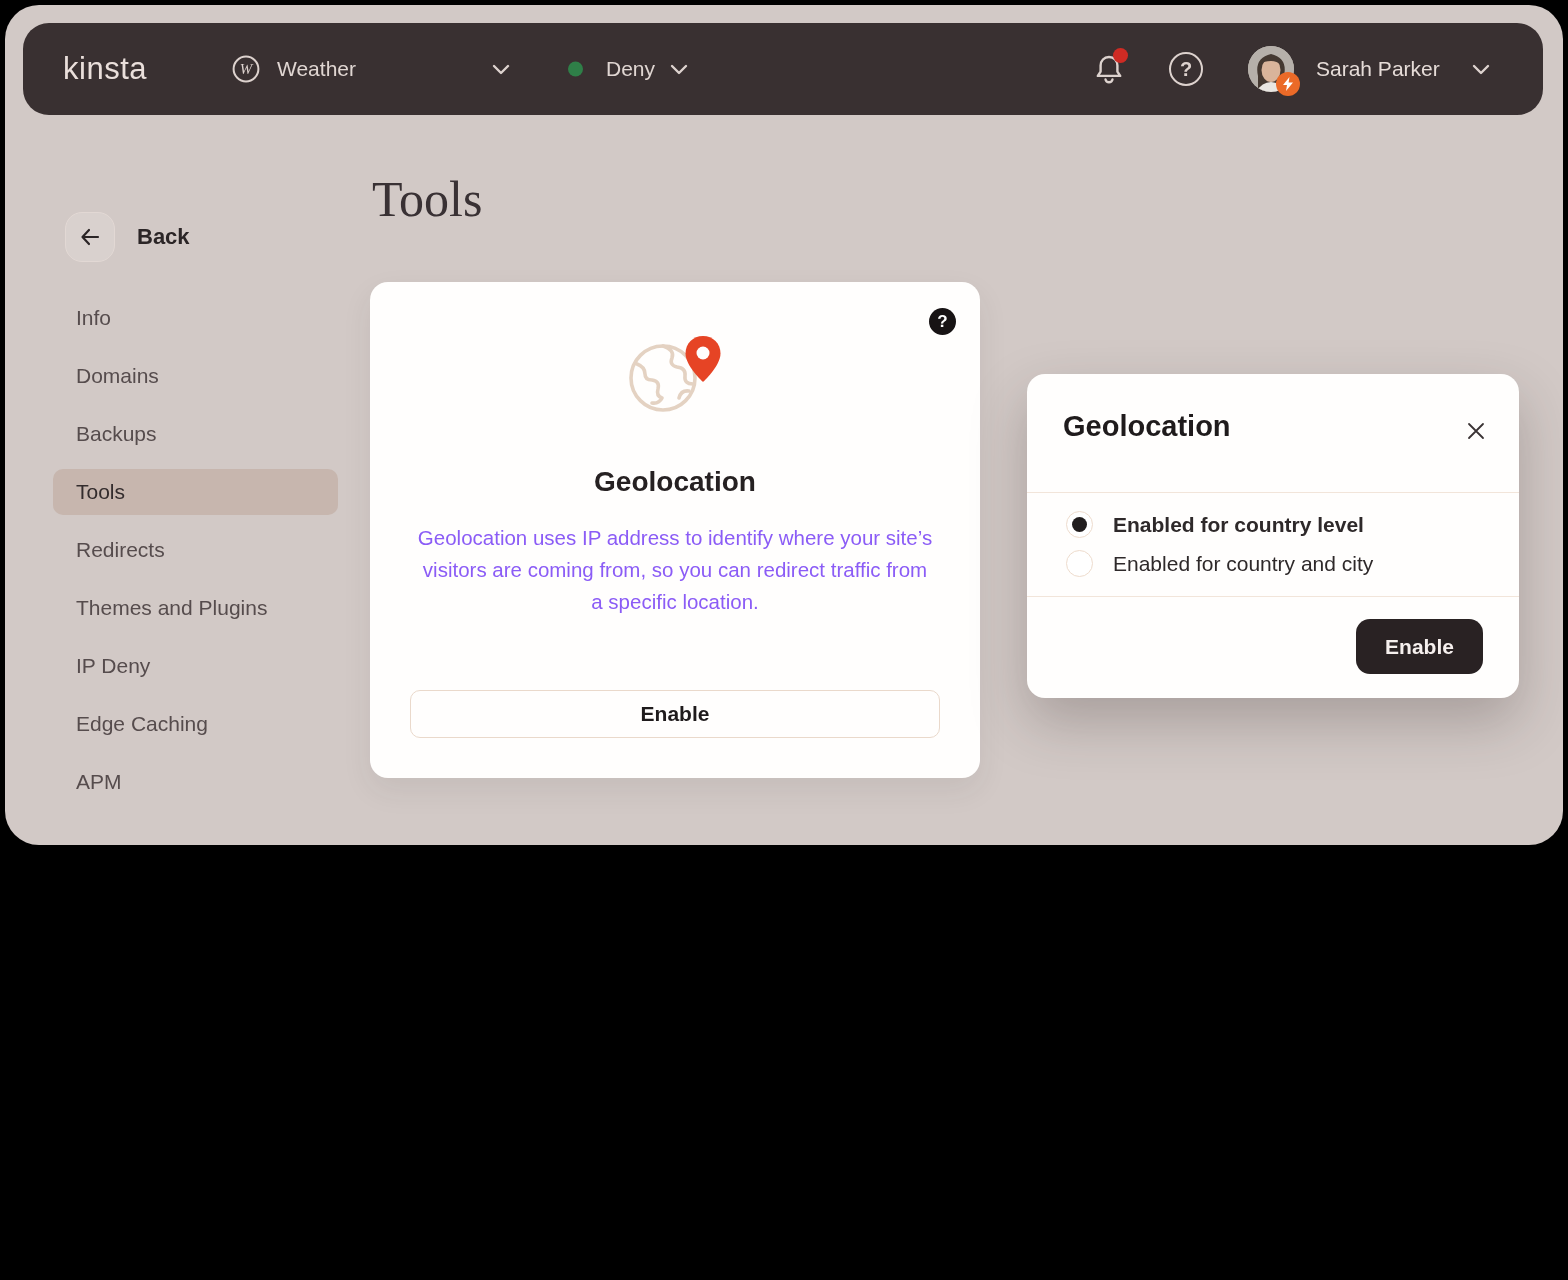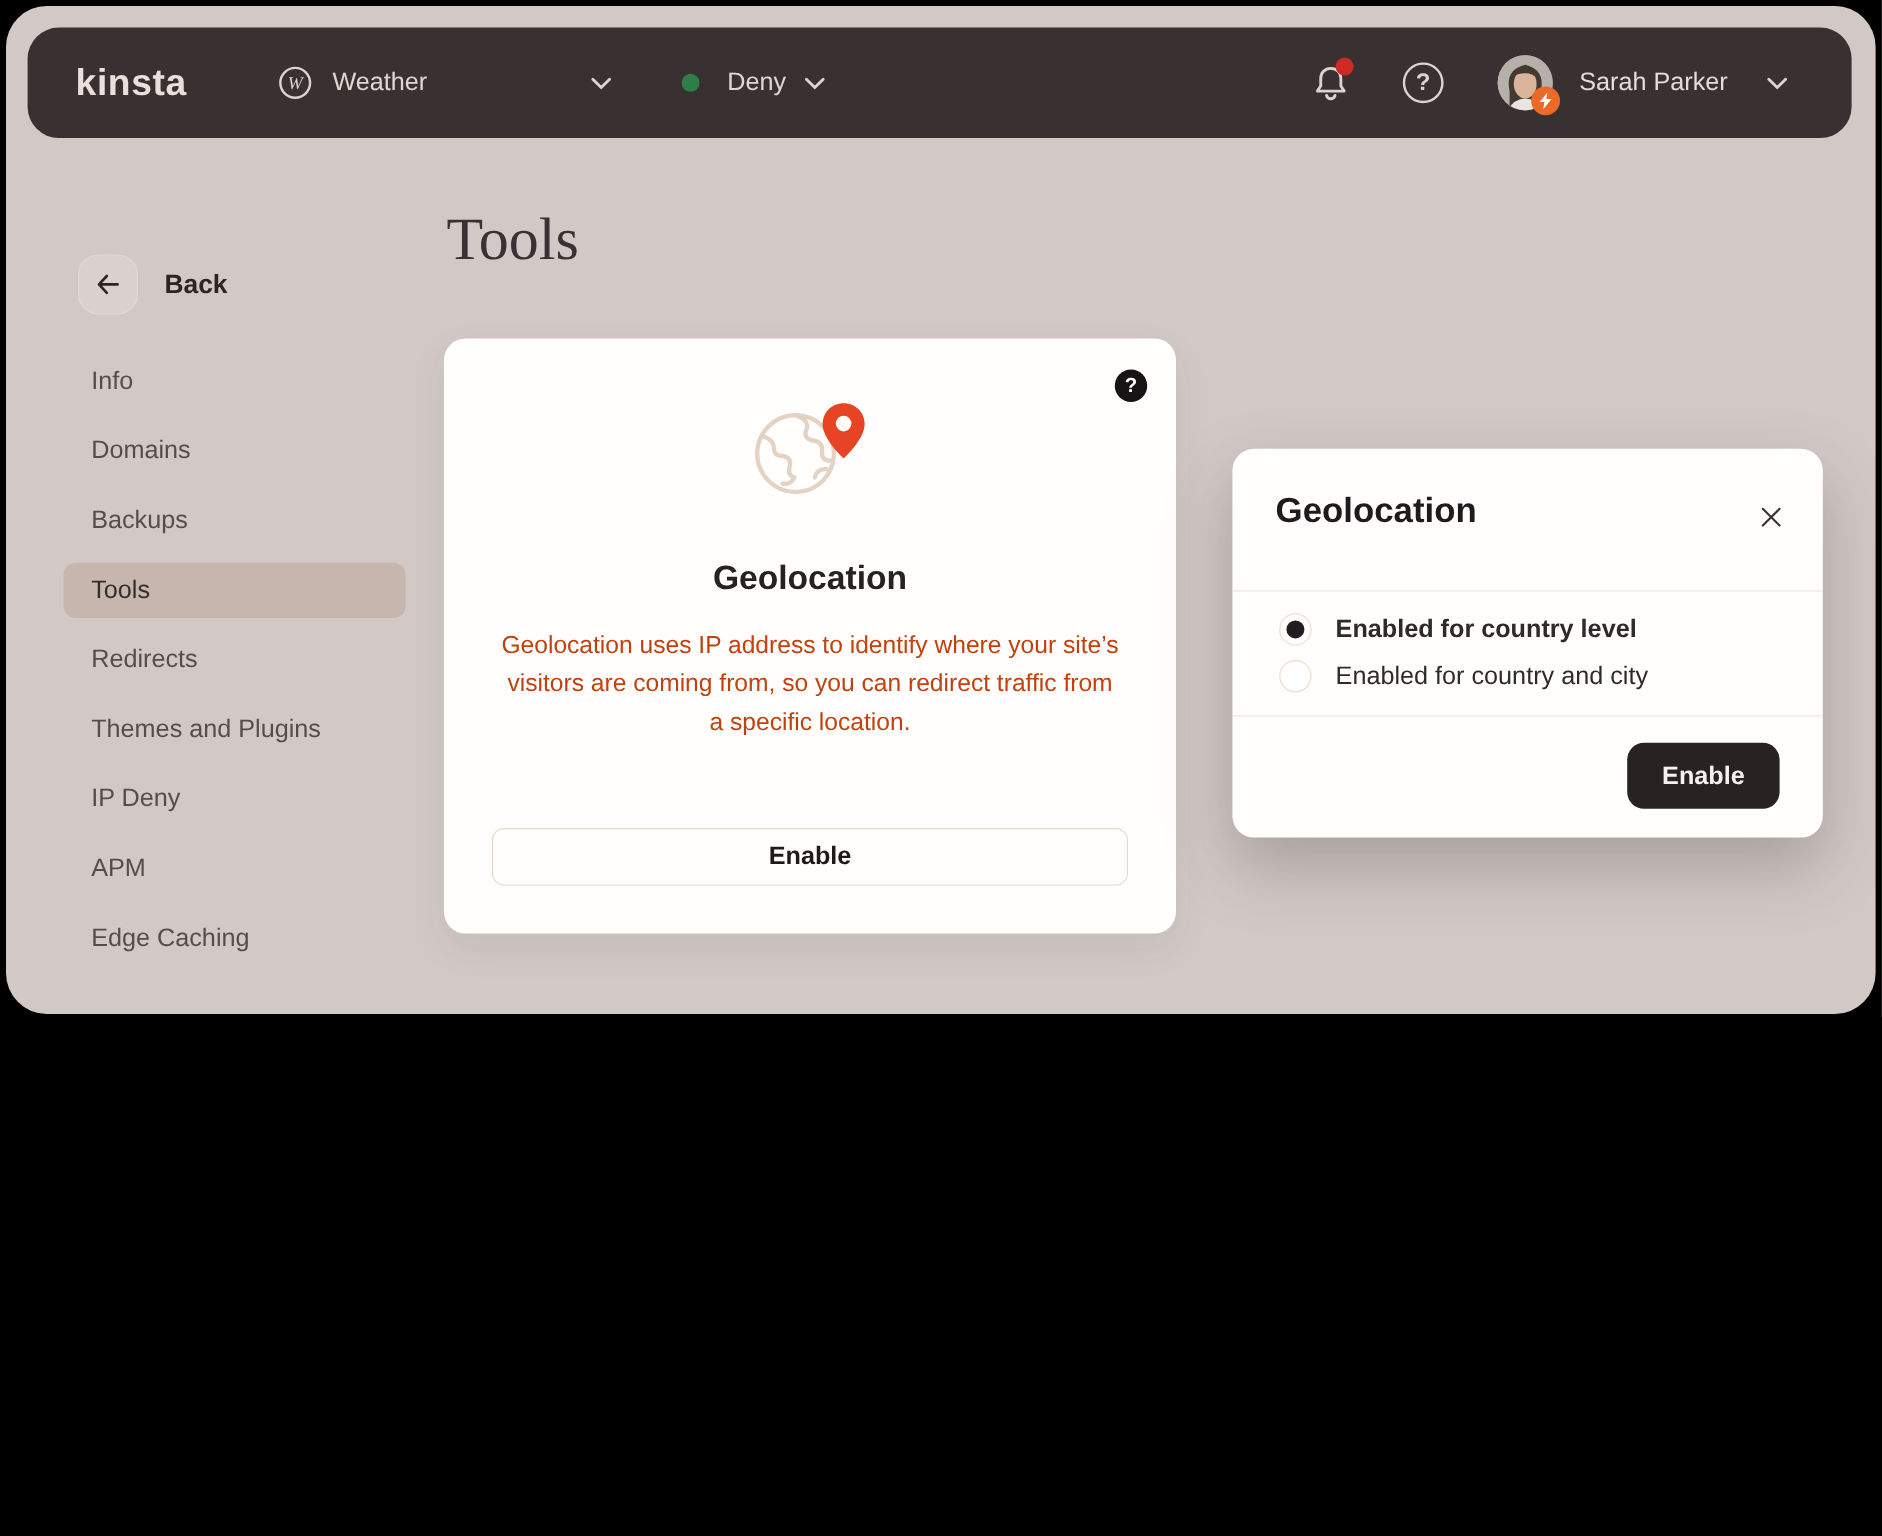--- a/index.html
+++ b/index.html
@@ -6,21 +6,21 @@
   html,body { width:1568px; height:1280px; background:#000; overflow:hidden;
     font-family:"Liberation Sans", sans-serif; }
 
   .app { position:absolute; left:5px; top:5px; width:1558px; height:840px;
     background:#d2c9c6; border-radius:34px; overflow:hidden; }
 
   
   .navbar { position:absolute; left:18px; top:18px; width:1520px; height:92px;
     background:#393031; border-radius:26px; }
   .nav-logo { position:absolute; left:40px; top:50%; transform:translateY(-50%);
-    font-size:31px; font-weight:bold; letter-spacing:0.5px; color:#eadfdb; }
+    font-size:31px; font-weight:normal; letter-spacing:0.5px; color:#eadfdb; }
   .nav-wp-icon { position:absolute; left:209px; top:50%; transform:translateY(-50%);
     width:28px; height:28px; }
   .nav-site-label { position:absolute; left:254px; top:50%; transform:translateY(-50%);
     font-size:21px; color:#e0d6d2; }
   .nav-chevron { position:absolute; top:50%; transform:translateY(-50%); width:24px; height:24px; }
   .chev-site { left:466px; }
   .chev-env  { left:644px; }
   .chev-user { left:1446px; }
   .nav-status-dot { position:absolute; left:545px; top:50%; transform:translateY(-50%);
     width:15px; height:15px; border-radius:50%; background:#2f7f48; }
@@ -61,21 +61,21 @@
 
   .card { position:absolute; left:365px; top:277px; width:610px; height:496px;
     background:#fffefd; border-radius:18px; box-shadow:0 12px 30px rgba(57,48,46,0.08); }
   .card-help { position:absolute; right:24px; top:26px; width:27px; height:27px;
     border-radius:50%; background:#171314; color:#fff; font-size:17px; font-weight:bold;
     display:flex; align-items:center; justify-content:center; }
   .card-icon { position:absolute; left:50%; top:52px; transform:translateX(-50%); }
   .card-title { position:absolute; left:0; right:0; top:184px; text-align:center;
     font-size:28px; font-weight:bold; color:#262122; }
   .card-desc { position:absolute; left:45px; right:45px; top:240px; text-align:center;
-    font-size:20.5px; line-height:32px; color:#c2410c; }
+    font-size:20.5px; line-height:32px; color:#8b5cf6; }
   .card-btn { position:absolute; left:40px; right:40px; top:408px; height:48px;
     background:#fffefd; border:1.5px solid #ead9cb; border-radius:10px;
     font-size:21px; font-weight:bold; color:#1f1b1c; display:flex;
     align-items:center; justify-content:center; cursor:pointer; }
 
   
   .modal { position:absolute; left:1022px; top:369px; width:492px; height:324px;
     background:#fffefd; border-radius:18px;
     box-shadow:0 24px 55px rgba(43,32,30,0.25); }
   .modal-title { position:absolute; left:36px; top:36px; font-size:29px; font-weight:bold;
@@ -187,24 +187,24 @@
     <div class="side-item">
         <span>Redirects</span>
       </div>
     <div class="side-item">
         <span>Themes and Plugins</span>
       </div>
     <div class="side-item">
         <span>IP Deny</span>
       </div>
     <div class="side-item">
+        <span>Edge Caching</span>
+      </div>
+    <div class="side-item">
         <span>APM</span>
-      </div>
-    <div class="side-item">
-        <span>Edge Caching</span>
       </div>
   </div>
 
   <div class="page-title">Tools</div>
 
   <div class="card">
     <div class="card-help">?</div>
 
     <div class="card-icon">
       <svg width="104" height="80" viewBox="0 0 104 80">

